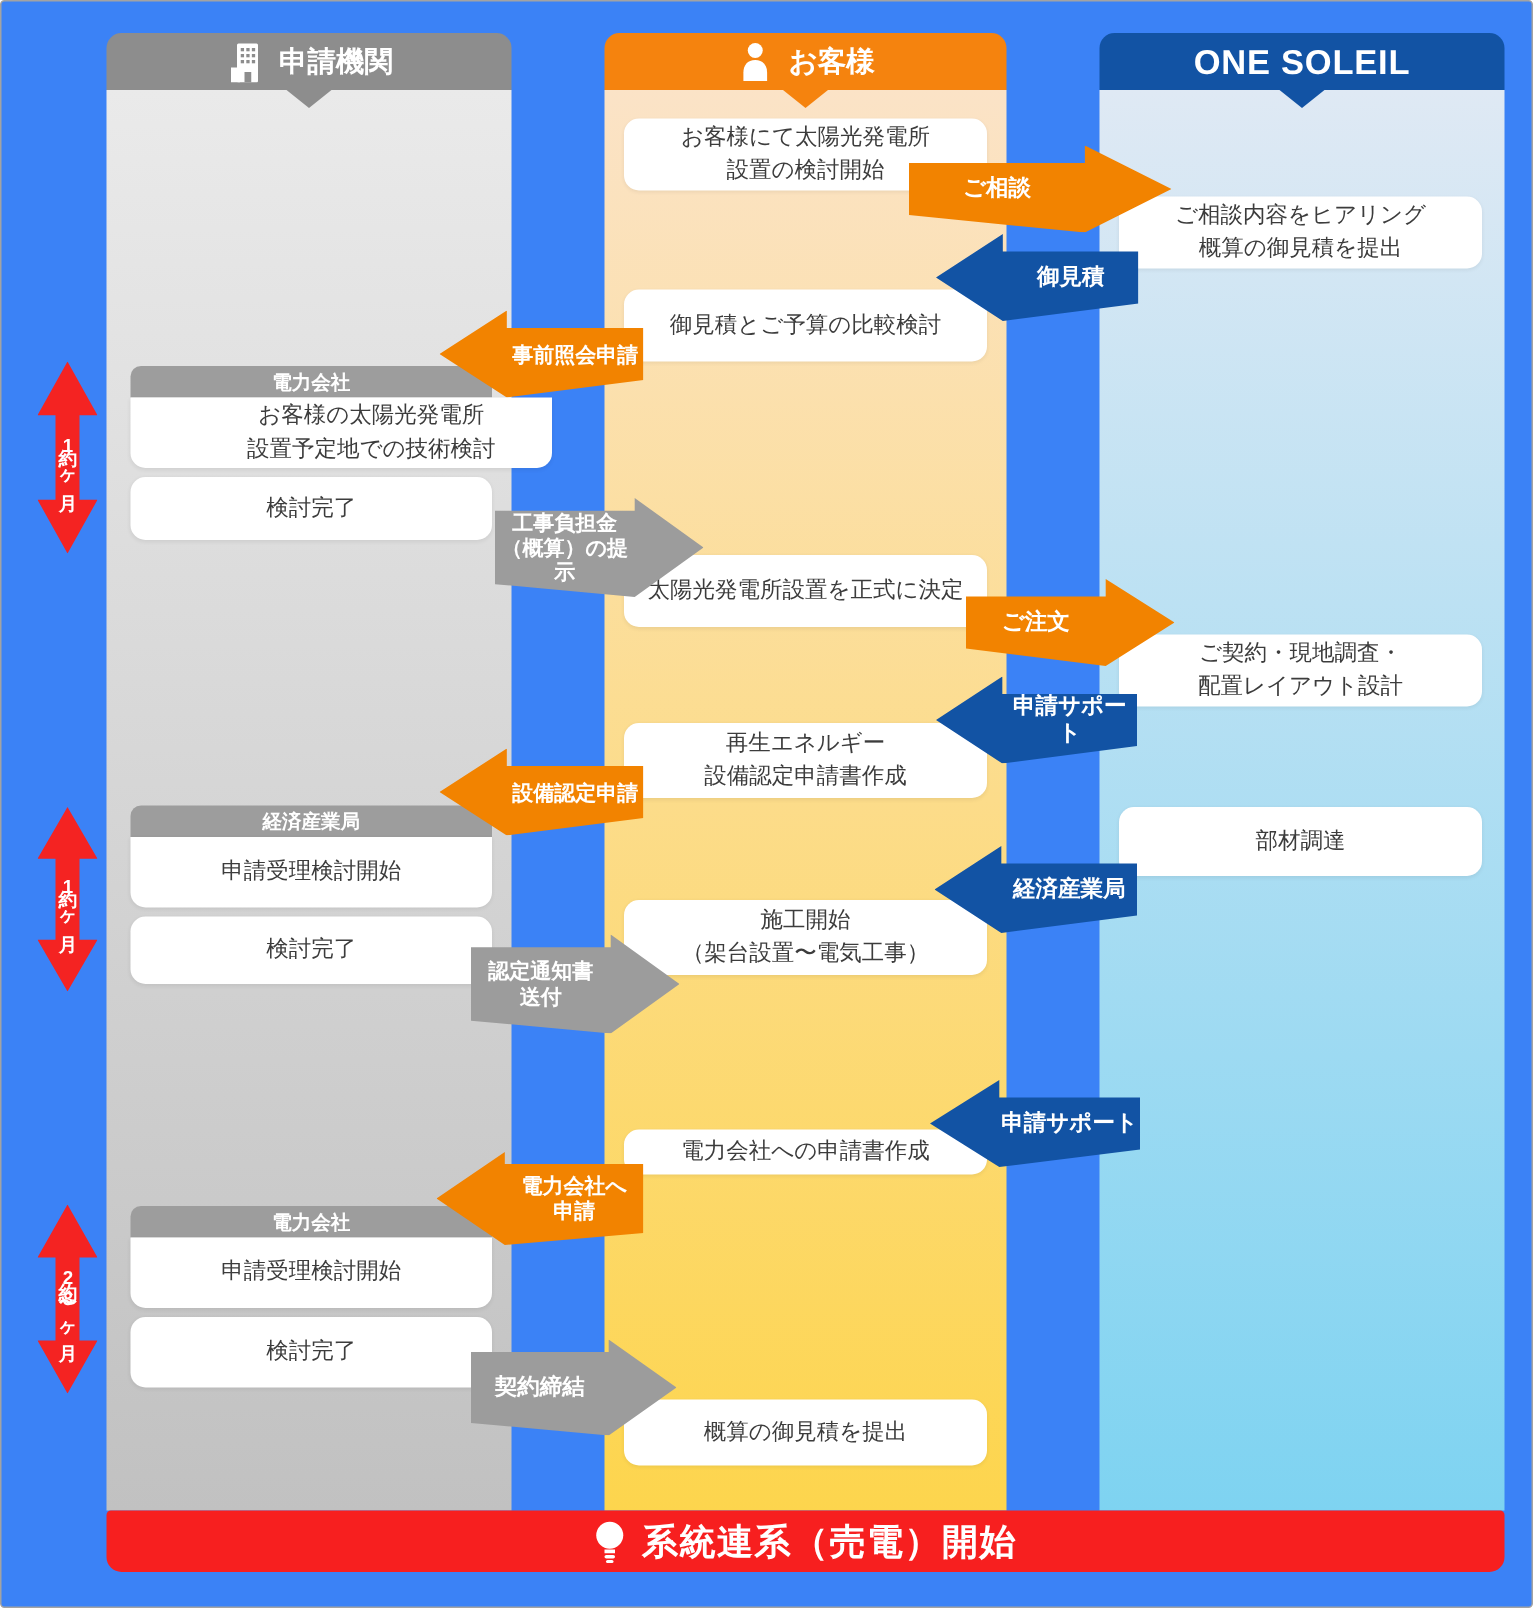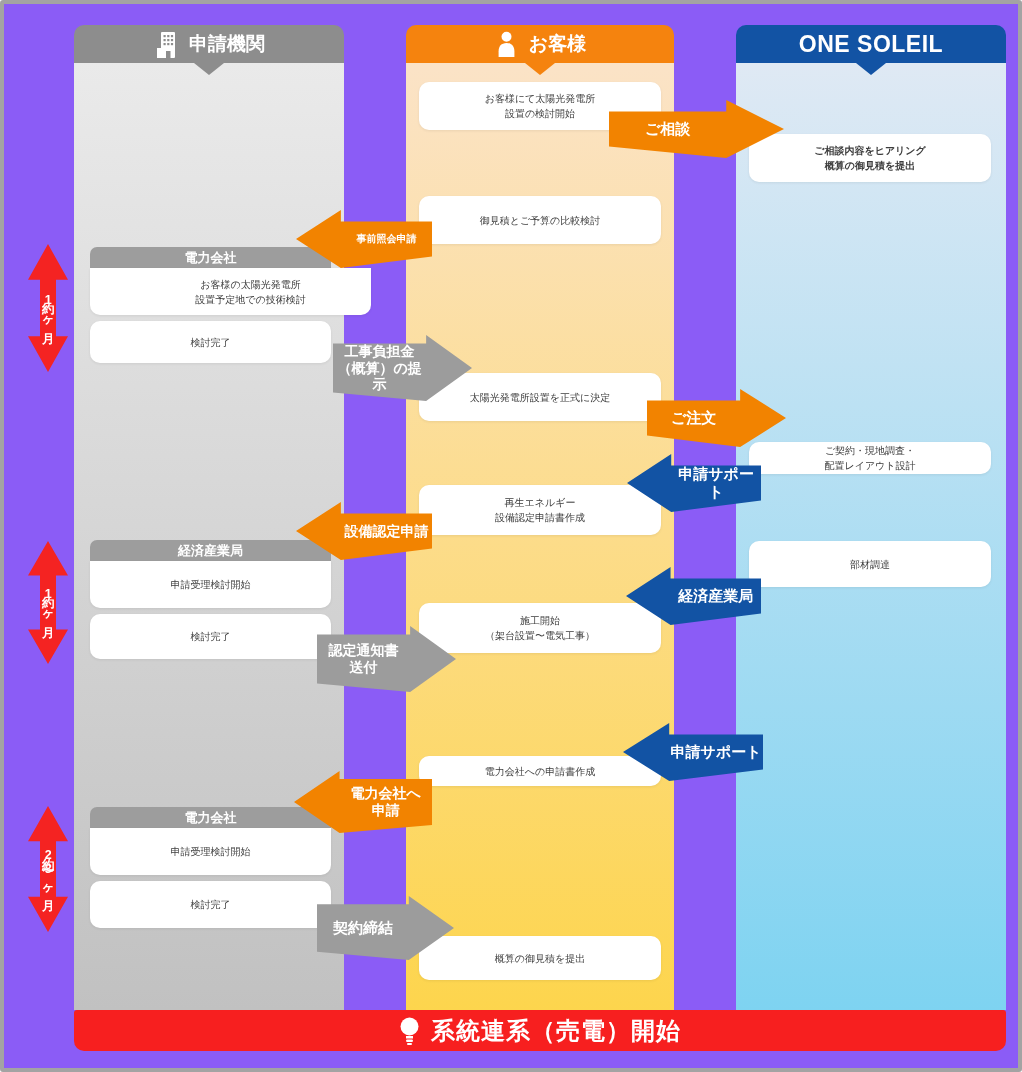--- a/index.html
+++ b/index.html
@@ -1,32 +1,32 @@
 <!DOCTYPE html>
 <html><head>
 <meta charset="utf-8">
 <style>
   html,body{margin:0;padding:0;background:#fff;}
   body{font-family:"Liberation Sans","DejaVu Sans",sans-serif;}
-  .page{position:relative;width:1022px;height:1072px;background:#8b5cf6;border:4px solid #a3a3a3;
+  .page{position:relative;width:1022px;height:1072px;background:#3b82f6;border:1px solid #a3a3a3;
         border-radius:3px;box-sizing:border-box;overflow:hidden;}
   .col{position:absolute;top:59px;height:947px;}
   .col.agency{left:70px;width:270px;background:linear-gradient(#eaeaea,#c1c1c1);}
   .col.customer{left:402px;width:268px;background:linear-gradient(#fbe3c7,#fdd54d);}
   .col.company{left:732px;width:270px;background:linear-gradient(#dfe9f4,#7ed3f1);}
   .col-header{position:absolute;top:21px;height:38px;border-radius:10px 10px 0 0;
         display:flex;align-items:center;justify-content:center;gap:10px;
         color:#fff;font-weight:bold;font-size:19px;}
   .col-header.agency{left:70px;width:270px;background:#8d8d8d;}
   .col-header.customer{left:402px;width:268px;background:#f5830e;}
   .col-header.company{left:732px;width:270px;background:#1253a4;font-size:23px;letter-spacing:.5px;}
   .notch{position:absolute;top:59px;width:0;height:0;border-left:15px solid transparent;
         border-right:15px solid transparent;}
   .box{position:absolute;background:#fff;border-radius:10px;display:flex;align-items:center;
-        justify-content:center;text-align:center;font-size:10px;color:#3c3c3c;line-height:1.5;
+        justify-content:center;text-align:center;font-size:15px;color:#3c3c3c;line-height:1.5;
         white-space:pre-line;box-shadow:0 1px 3px rgba(0,0,0,.07);}
   .box.attached{border-radius:0 0 10px 10px;}
   .sec-bar{position:absolute;left:86px;width:241px;height:21px;background:#9d9d9d;
         border-radius:7px 7px 0 0;color:#fff;font-weight:bold;font-size:13px;
         display:flex;align-items:center;justify-content:center;}
   .sec-box{left:86px;width:241px;}
   .cust-box{left:415px;width:242px;}
   .comp-box{left:745px;width:242px;}
   .arrow-h{position:absolute;}
   .arrow-h.right{clip-path:polygon(0 20%,67% 20%,67% 0,100% 50%,67% 100%,0 80%);}
@@ -116,44 +116,47 @@
 設置の検討開始</div>
   <div class="box cust-box" style="top:192px;height:48px;">御見積とご予算の比較検討</div>
   <div class="box cust-box" style="top:369px;height:48px;">太陽光発電所設置を正式に決定</div>
   <div class="box cust-box" style="top:481px;height:50px;">再生エネルギー
 設備認定申請書作成</div>
   <div class="box cust-box" style="top:599px;height:50px;">施工開始
 （架台設置〜電気工事）</div>
   <div class="box cust-box" style="top:752px;height:30px;">電力会社への申請書作成</div>
   <div class="box cust-box" style="top:932px;height:44px;">概算の御見積を提出</div>
 
-  <div class="box comp-box" style="top:130px;height:48px;font-weight:bold;">ご相談内容をヒアリング
+  <div class="box comp-box" style="top:130px;height:48px;">ご相談内容をヒアリング
 概算の御見積を提出</div>
-  <div class="box comp-box" style="top:422px;height:32px;margin-top:16px;">ご契約・現地調査・
+  <div class="box comp-box" style="top:422px;height:48px;">ご契約・現地調査・
 配置レイアウト設計</div>
   <div class="box comp-box" style="top:537px;height:46px;">部材調達</div>
 
   <div class="arrow-h right orange" style="left:605px;top:96px;width:175px;height:58px;">
     <span class="lbl">ご相談</span>
+  </div>
+  <div class="arrow-h left blue" style="left:623px;top:155px;width:135px;height:58px;">
+    <span class="lbl">御見積</span>
   </div>
   <div class="arrow-h right orange" style="left:643px;top:385px;width:139px;height:58px;">
     <span class="lbl">ご注文</span>
   </div>
   <div class="arrow-h left blue" style="left:623px;top:450px;width:134px;height:58px;">
     <span class="lbl">申請サポート</span>
   </div>
   <div class="arrow-h left blue" style="left:622px;top:563px;width:135px;height:58px;">
     <span class="lbl">経済産業局</span>
   </div>
   <div class="arrow-h left blue" style="left:619px;top:719px;width:140px;height:58px;">
     <span class="lbl">申請サポート</span>
   </div>
 
   <div class="arrow-h left orange" style="left:292px;top:206px;width:136px;height:58px;">
-    <span class="lbl" style="font-size:10px;">事前照会申請</span>
+    <span class="lbl" style="font-size:14px;">事前照会申請</span>
   </div>
   <div class="arrow-h right tall grayarrow" style="left:329px;top:331px;width:139px;height:66px;">
     <span class="lbl">工事負担金
 （概算）の提示</span>
   </div>
   <div class="arrow-h left orange" style="left:292px;top:498px;width:136px;height:58px;">
     <span class="lbl" style="font-size:14px;">設備認定申請</span>
   </div>
   <div class="arrow-h right tall grayarrow" style="left:313px;top:622px;width:139px;height:66px;">
     <span class="lbl">認定通知書

